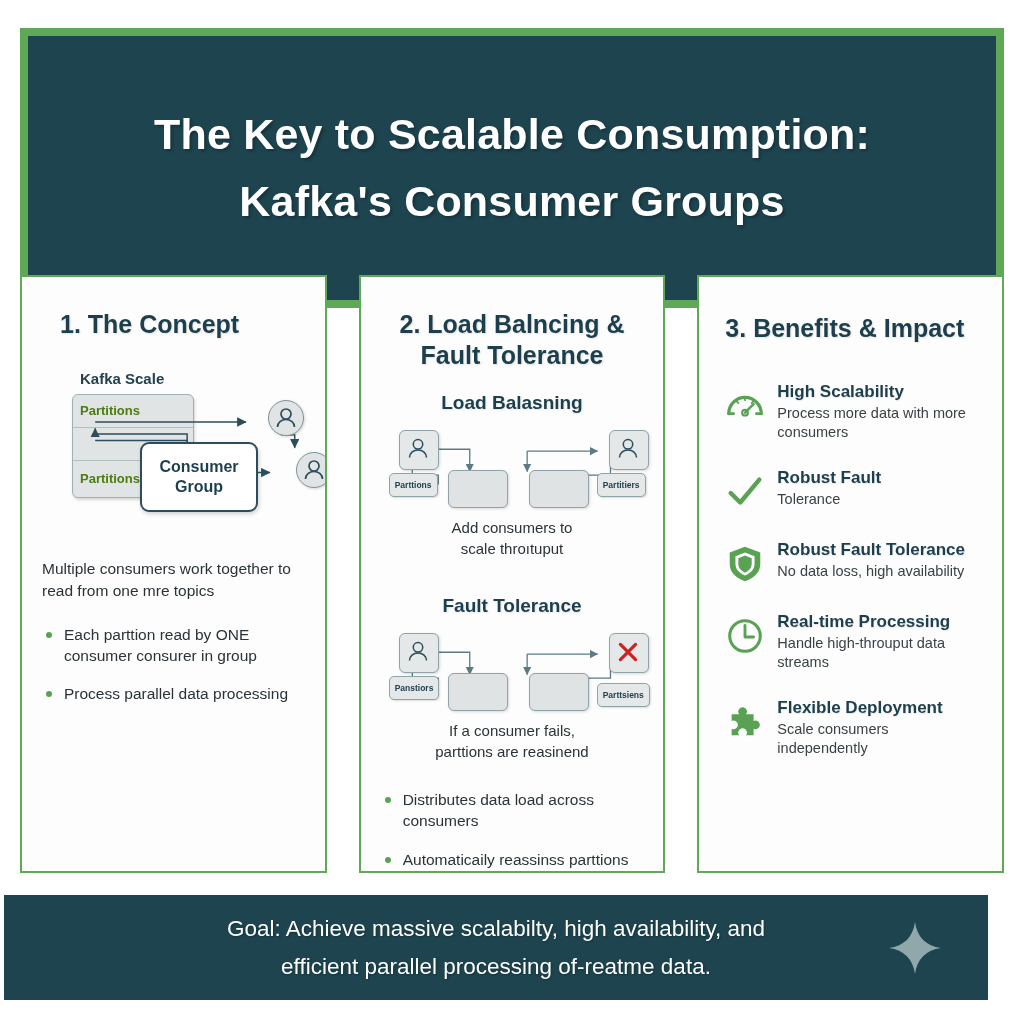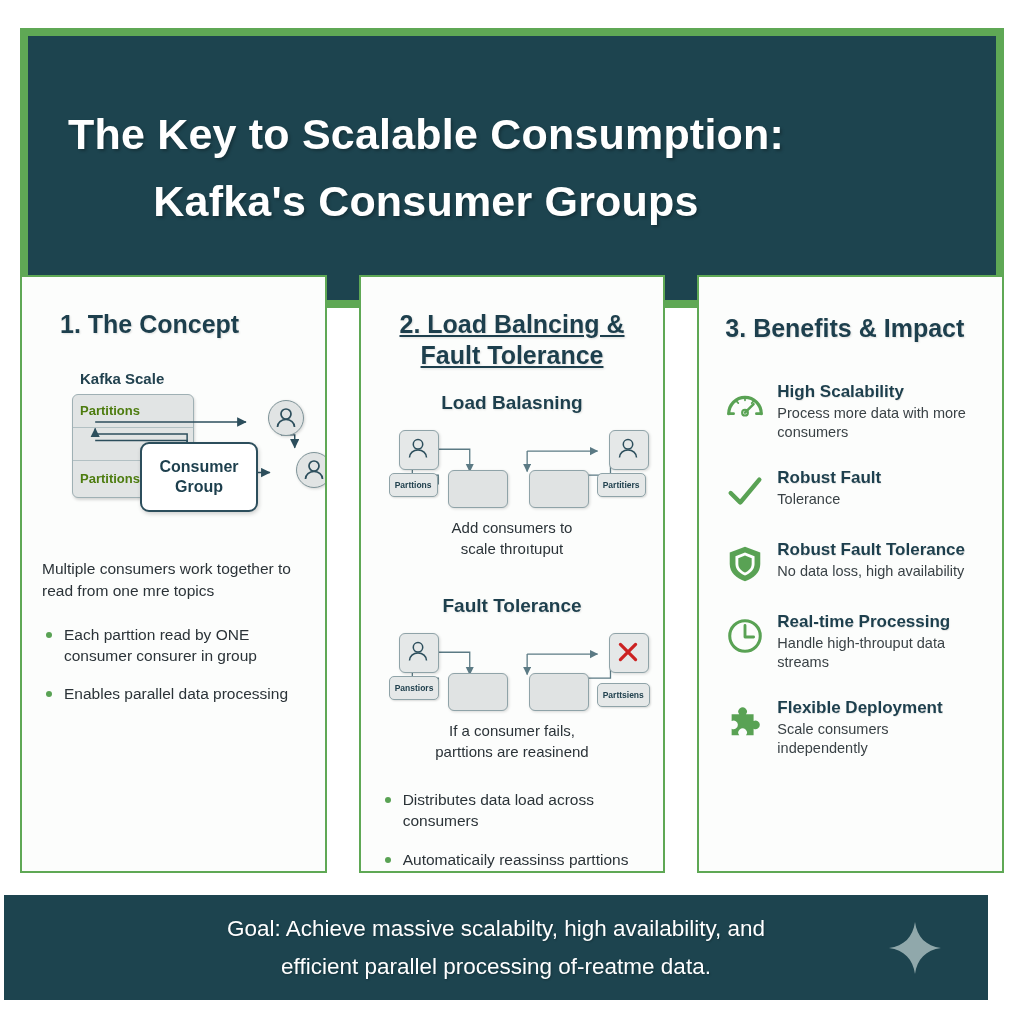--- a/index.html
+++ b/index.html
@@ -26,21 +26,21 @@
     position: absolute;
     left: 20px;
     top: 28px;
     width: 984px;
     height: 280px;
     border: 8px solid #5fa855;
     background: #1d444f;
     box-sizing: border-box;
     display: flex;
     align-items: center;
-    justify-content: flex-start;
+    justify-content: center;
   }
   .header-title {
     color: #ffffff;
     font-size: 43px;
     font-weight: bold;
     line-height: 1.55;
     text-align: center;
     letter-spacing: 0.2px;
     text-shadow: 2px 2px 3px rgba(0,0,0,0.25);
     padding: 0 40px;
@@ -68,21 +68,21 @@
   }
   .col-title {
     color: #1d3f4d;
     font-size: 25px;
     font-weight: bold;
     line-height: 1.22;
     margin: 10px 0 0 0;
     text-shadow: 1px 1px 2px rgba(0,0,0,0.12);
   }
   .col1 .col-title { text-align: left; padding-left: 20px; }
-  .col2 .col-title { text-align: center; padding: 0 6px; text-decoration: underline; }
+  .col2 .col-title { text-align: center; padding: 0 6px; }
   .col3 .col-title { text-align: left; padding-left: 8px; margin-top: 14px; }
 
   
   .c1-diagram {
     position: relative;
     margin-top: 30px;
     height: 150px;
   }
   .topic-label {
     position: absolute;
@@ -376,21 +376,21 @@
             <span>Consumer</span><br>
             <span>Group</span>
           </span>
         </div>
       </div>
 
       <div class="c1-lead">Multiple consumers work together to read from one mre topics</div>
 
       <ul class="bullets">
         <li>Each parttion read by ONE consumer consurer in group</li>
-        <li>Enables parallel data processing</li>
+        <li>Process parallel data processing</li>
       </ul>
     </div>
 
     <div class="col col2">
       <div class="col-title">
         <span>2. Load Balncing &amp;</span><br>
         <span>Fault Tolerance</span>
       </div>
 
       <div class="c2-sub">Load Balasning</div>

